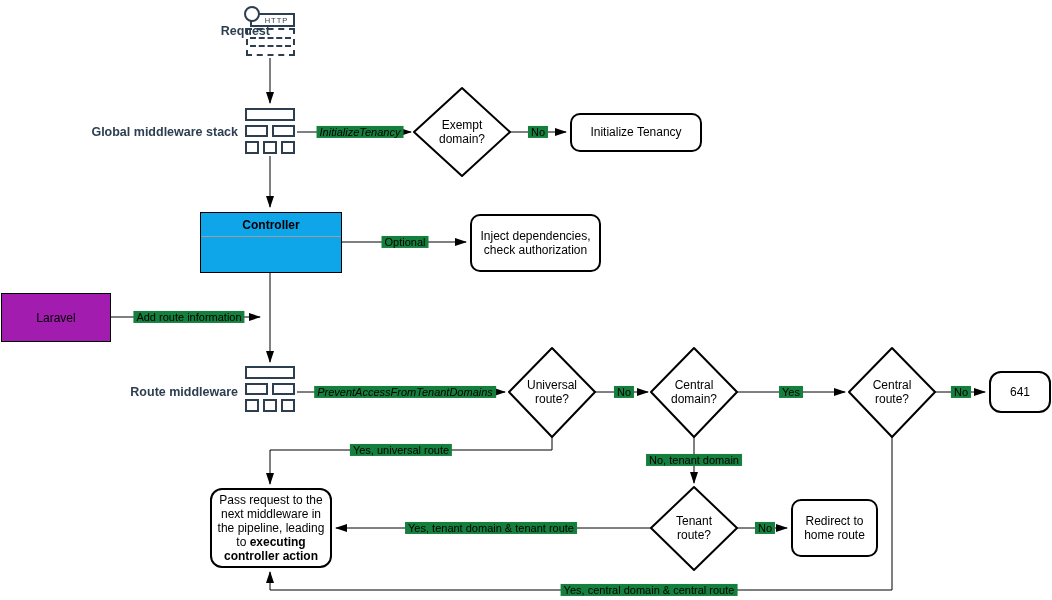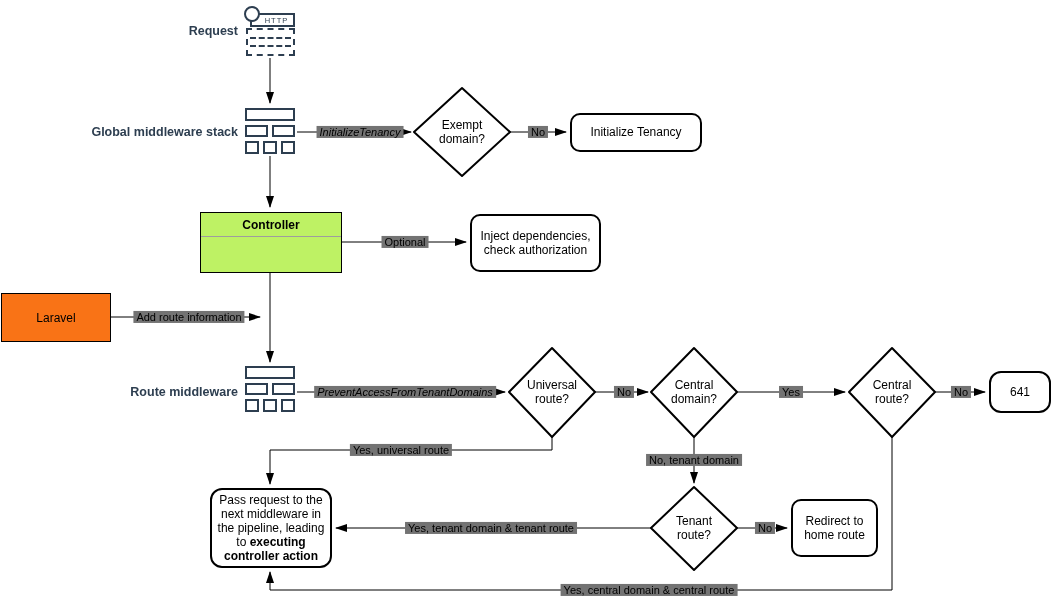--- a/index.html
+++ b/index.html
@@ -9,36 +9,36 @@
   }
   #edges{position:absolute;left:0;top:0;width:1052px;height:600px;}
 
   
   .rbox{
     position:absolute;box-sizing:border-box;background:#fff;border:2.5px solid #000;
     border-radius:10px;display:flex;align-items:center;justify-content:center;
     text-align:center;font-size:12px;line-height:1.2;padding:2px 4px;
   }
   .plainbox{
-    position:absolute;box-sizing:border-box;background:#f97316;border:1px solid #000;
+    position:absolute;box-sizing:border-box;background:#a21caf;border:1px solid #000;
     display:flex;align-items:center;justify-content:center;text-align:center;font-size:12px;
   }
   .umlbox{
-    position:absolute;box-sizing:border-box;background:#bef264;border:1px solid #000;
+    position:absolute;box-sizing:border-box;background:#0ea5e9;border:1px solid #000;
     display:flex;flex-direction:column;font-size:12px;
   }
   .umlbox .uml-title{
     height:23px;border-bottom:1px solid #9e9e9e;display:flex;align-items:center;
     justify-content:center;font-weight:bold;
   }
   .umlbox .uml-member{flex:1;display:flex;align-items:center;justify-content:center;}
 
   
   .edge-label{
-    position:absolute;transform:translate(-50%,-50%);background:#737373;padding:0 3px;
+    position:absolute;transform:translate(-50%,-50%);background:#15803d;padding:0 3px;
     font-size:11px;line-height:1.1;white-space:nowrap;
   }
   .italic{font-style:italic;}
   .diamond-label{
     position:absolute;transform:translate(-50%,-50%);text-align:center;
     font-size:12px;line-height:1.18;
   }
   .side-label{
     position:absolute;text-align:right;font-size:12.5px;font-weight:bold;color:#2d3e50;
     white-space:nowrap;transform:translateY(-50%);
@@ -137,21 +137,21 @@
       <div class="stack-cell" style="width:23px;height:12px;"></div>
       <div class="stack-cell" style="width:23px;height:12px;"></div>
     </div>
     <div class="stack-row" style="top:33px;">
       <div class="stack-cell" style="width:14px;height:13px;"></div>
       <div class="stack-cell" style="width:14px;height:13px;"></div>
       <div class="stack-cell" style="width:14px;height:13px;"></div>
     </div>
   </div>
 
-  <div class="side-label" style="right:814px;top:31px;text-align:center;">Request</div>
+  <div class="side-label" style="right:782px;top:31px;text-align:center;">Request</div>
   <div class="side-label" style="right:814px;top:132px;">Global middleware stack</div>
   <div class="side-label" style="right:814px;top:392px;">Route middleware</div>
 
   <div class="rbox" style="left:570px;top:113px;width:132px;height:39px;">Initialize Tenancy</div>
 
   <div class="umlbox" style="left:200px;top:212px;width:142px;height:61px;">
     <div class="uml-title">Controller</div>
   </div>
 
   <div class="rbox" style="left:470px;top:214px;width:131px;height:58px;">

